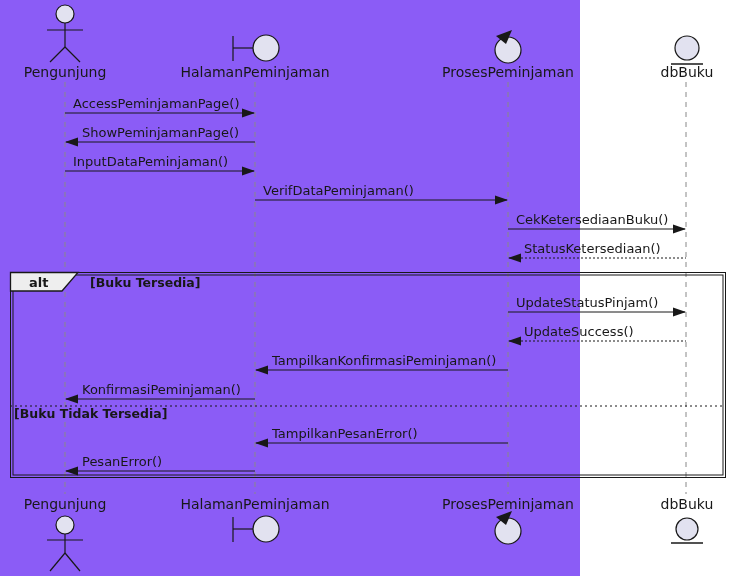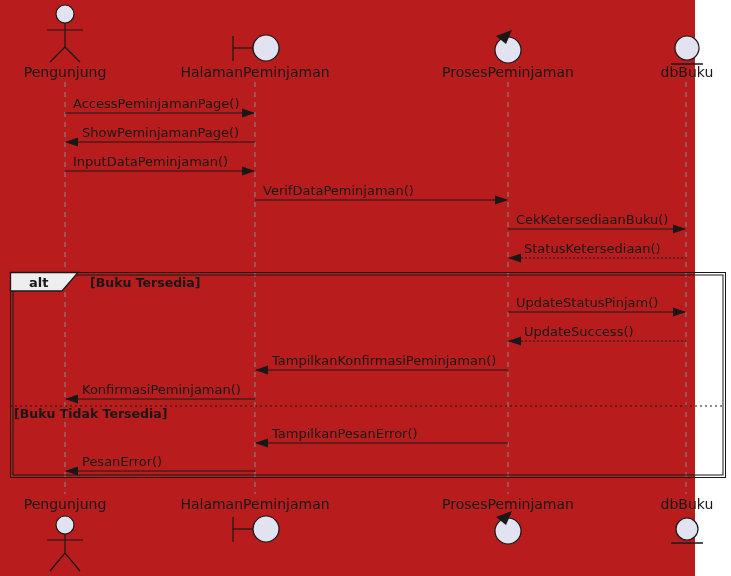--- a/index.html
+++ b/index.html
@@ -1,20 +1,20 @@
 <!DOCTYPE html>
 <html><head>
 <meta charset="utf-8">
 <style>
   html, body { margin: 0; padding: 0; background: #ffffff; }
   .canvas {
     position: relative;
-    width: 695px;
+    width: 580px;
     height: 576px;
-    background: #b91c1c;
+    background: #8b5cf6;
     font-family: "DejaVu Sans", sans-serif;
   }
   svg text {
     font-family: "DejaVu Sans", sans-serif;
     fill: #181818;
   }
   .msg-label { font-size: 13px; }
   .part-label { font-size: 14px; text-anchor: middle; }
   .op-label { font-size: 13px; font-weight: bold; }
   .guard-label { font-size: 12.5px; font-weight: bold; }

